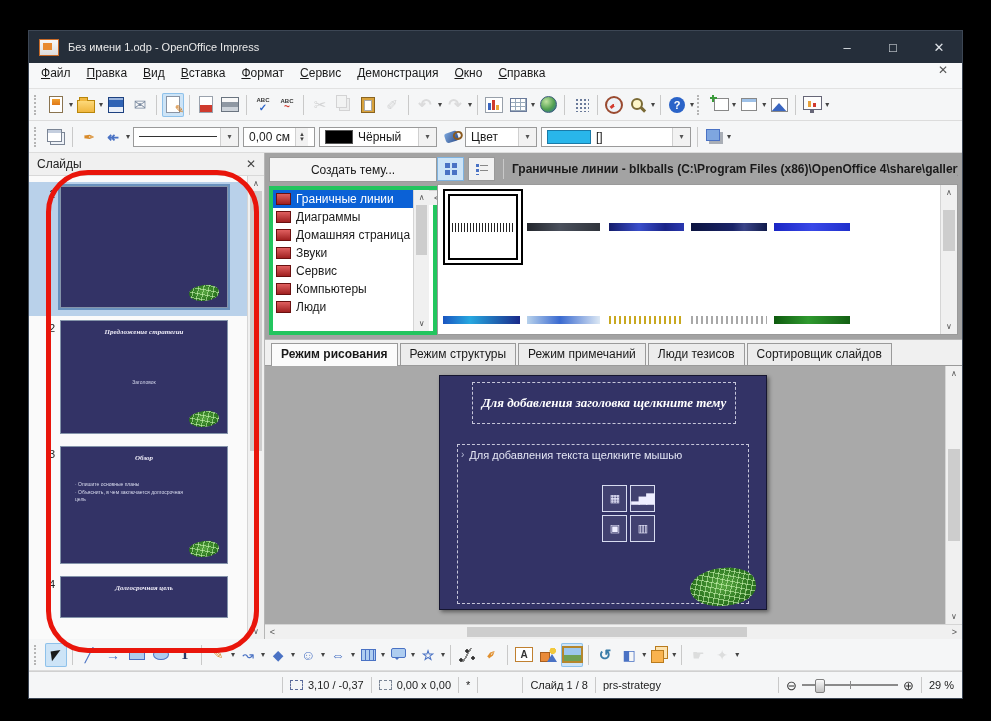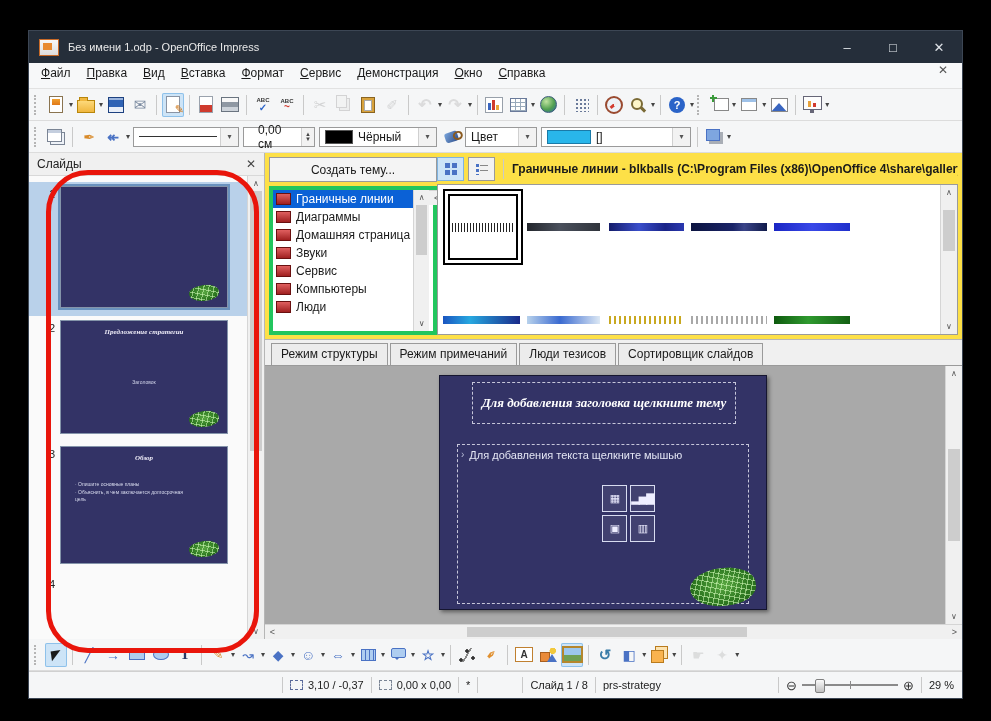--- a/index.html
+++ b/index.html
@@ -87,21 +87,21 @@
   .icFromFile::after{content:'';position:absolute;right:0;bottom:0;border-left:5px solid transparent;border-right:5px solid transparent;border-bottom:8px solid #4a72c4}
   .icGalPic{width:17px;height:13px;border:2px solid #b5862c;background:linear-gradient(#9cc7ee 55%,#6fa055 55%)}
   .icRotate{color:#3a7ca8;font-size:15px;font-weight:bold}
   .icArrange{width:11px;height:11px;background:#f9b34e;border:1px solid #b97b1d;box-shadow:4px -4px 0 -1px #fde3b0,4px -4px 0 0 #b97b1d;margin:4px 0 0 -4px}
   .gray{color:#b8b8b8}
   
   .select{background:#fff;border:1px solid #9a9a9a;height:20px;display:flex;align-items:center;padding-left:5px;margin:0 2px;box-sizing:border-box}
   .select .dd{width:17px;height:100%;display:flex;align-items:center;justify-content:center;color:#555;font-size:8px;border-left:1px solid #d0d0d0;background:#f2f2f2;margin-left:auto}
   .swatch{width:26px;height:12px;border:1px solid #555;margin-right:5px;flex:none}
   .lineSample{width:78px;height:1px;background:#333}
-  .spin{background:#fff;border:1px solid #9a9a9a;height:20px;display:flex;align-items:center;padding-left:14px;margin:0 2px;box-sizing:border-box}
+  .spin{background:#fff;border:1px solid #9a9a9a;height:20px;display:flex;align-items:center;padding-left:5px;margin:0 2px;box-sizing:border-box}
   .spin .ud{display:flex;flex-direction:column;margin-left:5px;border-left:1px solid #d0d0d0;background:#f2f2f2;height:100%;justify-content:center}
   .spin .ud span{font-size:6px;line-height:5px;padding:0 3px;color:#444}
   
   .main{flex:1;display:flex;min-height:0}
   .slides-panel{width:235px;flex:none;border-right:1px solid #b6b6b6;display:flex;flex-direction:column;background:#f0f0f0}
   .panel-header{height:22px;flex:none;display:flex;align-items:center;padding:0 8px;color:#222}
   .panel-close{margin-left:auto;color:#444}
   .panel-body{flex:1;display:flex;min-height:0;background:#fafafa;border-top:1px solid #d8d8d8}
   .thumb-col{flex:1;overflow:hidden;padding-top:6px}
   .thumb-row{display:flex;padding:4px 2px 8px 10px}
@@ -116,21 +116,21 @@
   .vsb{width:16px;flex:none;background:#f0f0f0;border-left:1px solid #d5d5d5;display:flex;flex-direction:column;align-items:center;font-size:8px;color:#555}
   .vsb .arr{height:15px;display:flex;align-items:center;justify-content:center;width:100%}
   .vsb .track{flex:1;width:100%;position:relative}
   .vsb .vthumb{position:absolute;left:2px;right:2px;background:#cdcdcd}
   .hsb{height:14px;background:#f0f0f0;border-top:1px solid #d5d5d5;display:flex;align-items:center;font-size:9px;color:#555}
   .hsb .arr{width:15px;text-align:center}
   .hsb .track{flex:1;height:100%;position:relative}
   .hsb .hthumb{position:absolute;top:2px;bottom:2px;background:#cdcdcd}
   
   .right-col{flex:1;display:flex;flex-direction:column;min-width:0}
-  .gallery{height:187px;flex:none;display:flex;background:#fde047;border-bottom:1px solid #b6b6b6;padding:4px;box-sizing:border-box;}
+  .gallery{height:187px;flex:none;display:flex;background:#a3a3a3;border-bottom:1px solid #b6b6b6;padding:4px;box-sizing:border-box;}
   .gal-left{width:168px;flex:none;display:flex;flex-direction:column}
   .newtheme-btn{height:23px;flex:none;background:#f4f4f4;border:1px solid #9a9a9a;display:flex;align-items:center;justify-content:center;margin-bottom:4px}
   .theme-list{flex:1;background:#fff;border:4px solid #22c55e;display:flex;flex-direction:row;min-height:0}
   .theme-main{flex:1;display:flex;min-height:0}
   .theme-items{flex:1;overflow:hidden}
   .theme-item{height:18px;display:flex;align-items:center;gap:5px;padding:0 3px;white-space:nowrap;overflow:hidden}
   .theme-item.selected{background:#0b61d6;color:#fff}
   .theme-ico{width:13px;height:10px;background:linear-gradient(#e06060,#a02020);border:1px solid #6a1010;flex:none}
   .gal-right{flex:1;display:flex;flex-direction:column;min-width:0}
   .gal-header{height:24px;flex:none;display:flex;align-items:center;gap:4px;margin-bottom:3px}
@@ -405,20 +405,23 @@
               <div class="t-bullets">
                 <div>· Опишите основные планы</div>
                 <div>· Объяснить, в чем заключается долгосрочная цель</div>
               </div>
               <div class="clipart clip-mini"></div>
             </div>
           </div>
 
           <div class="thumb-row">
             <span class="thumb-num">4</span>
+            <div class="thumb" style="height:40px">
+              <div class="t-title">Долгосрочная цель</div>
+            </div>
           </div>
 
         </div>
         <div class="vsb">
           <span class="arr">∧</span>
           <span class="track">
               <span class="vthumb" style="top:0;height:60%"></span>
             </span>
           <span class="arr">∨</span>
         </div>
@@ -513,20 +516,21 @@
               <span class="track">
                   <span class="vthumb" style="top:8%;height:35%"></span>
                 </span>
               <span class="arr">∨</span>
             </div>
           </div>
         </div>
       </div>
 
       <div class="tabs">
+        <span class="tab active">Режим рисования</span>
         <span class="tab">Режим структуры</span>
         <span class="tab">Режим примечаний</span>
         <span class="tab">Люди тезисов</span>
         <span class="tab">Сортировщик слайдов</span>
       </div>
 
       <div class="workarea">
         <div class="canvas-row">
           <div class="canvas">
             <div class="slide">

